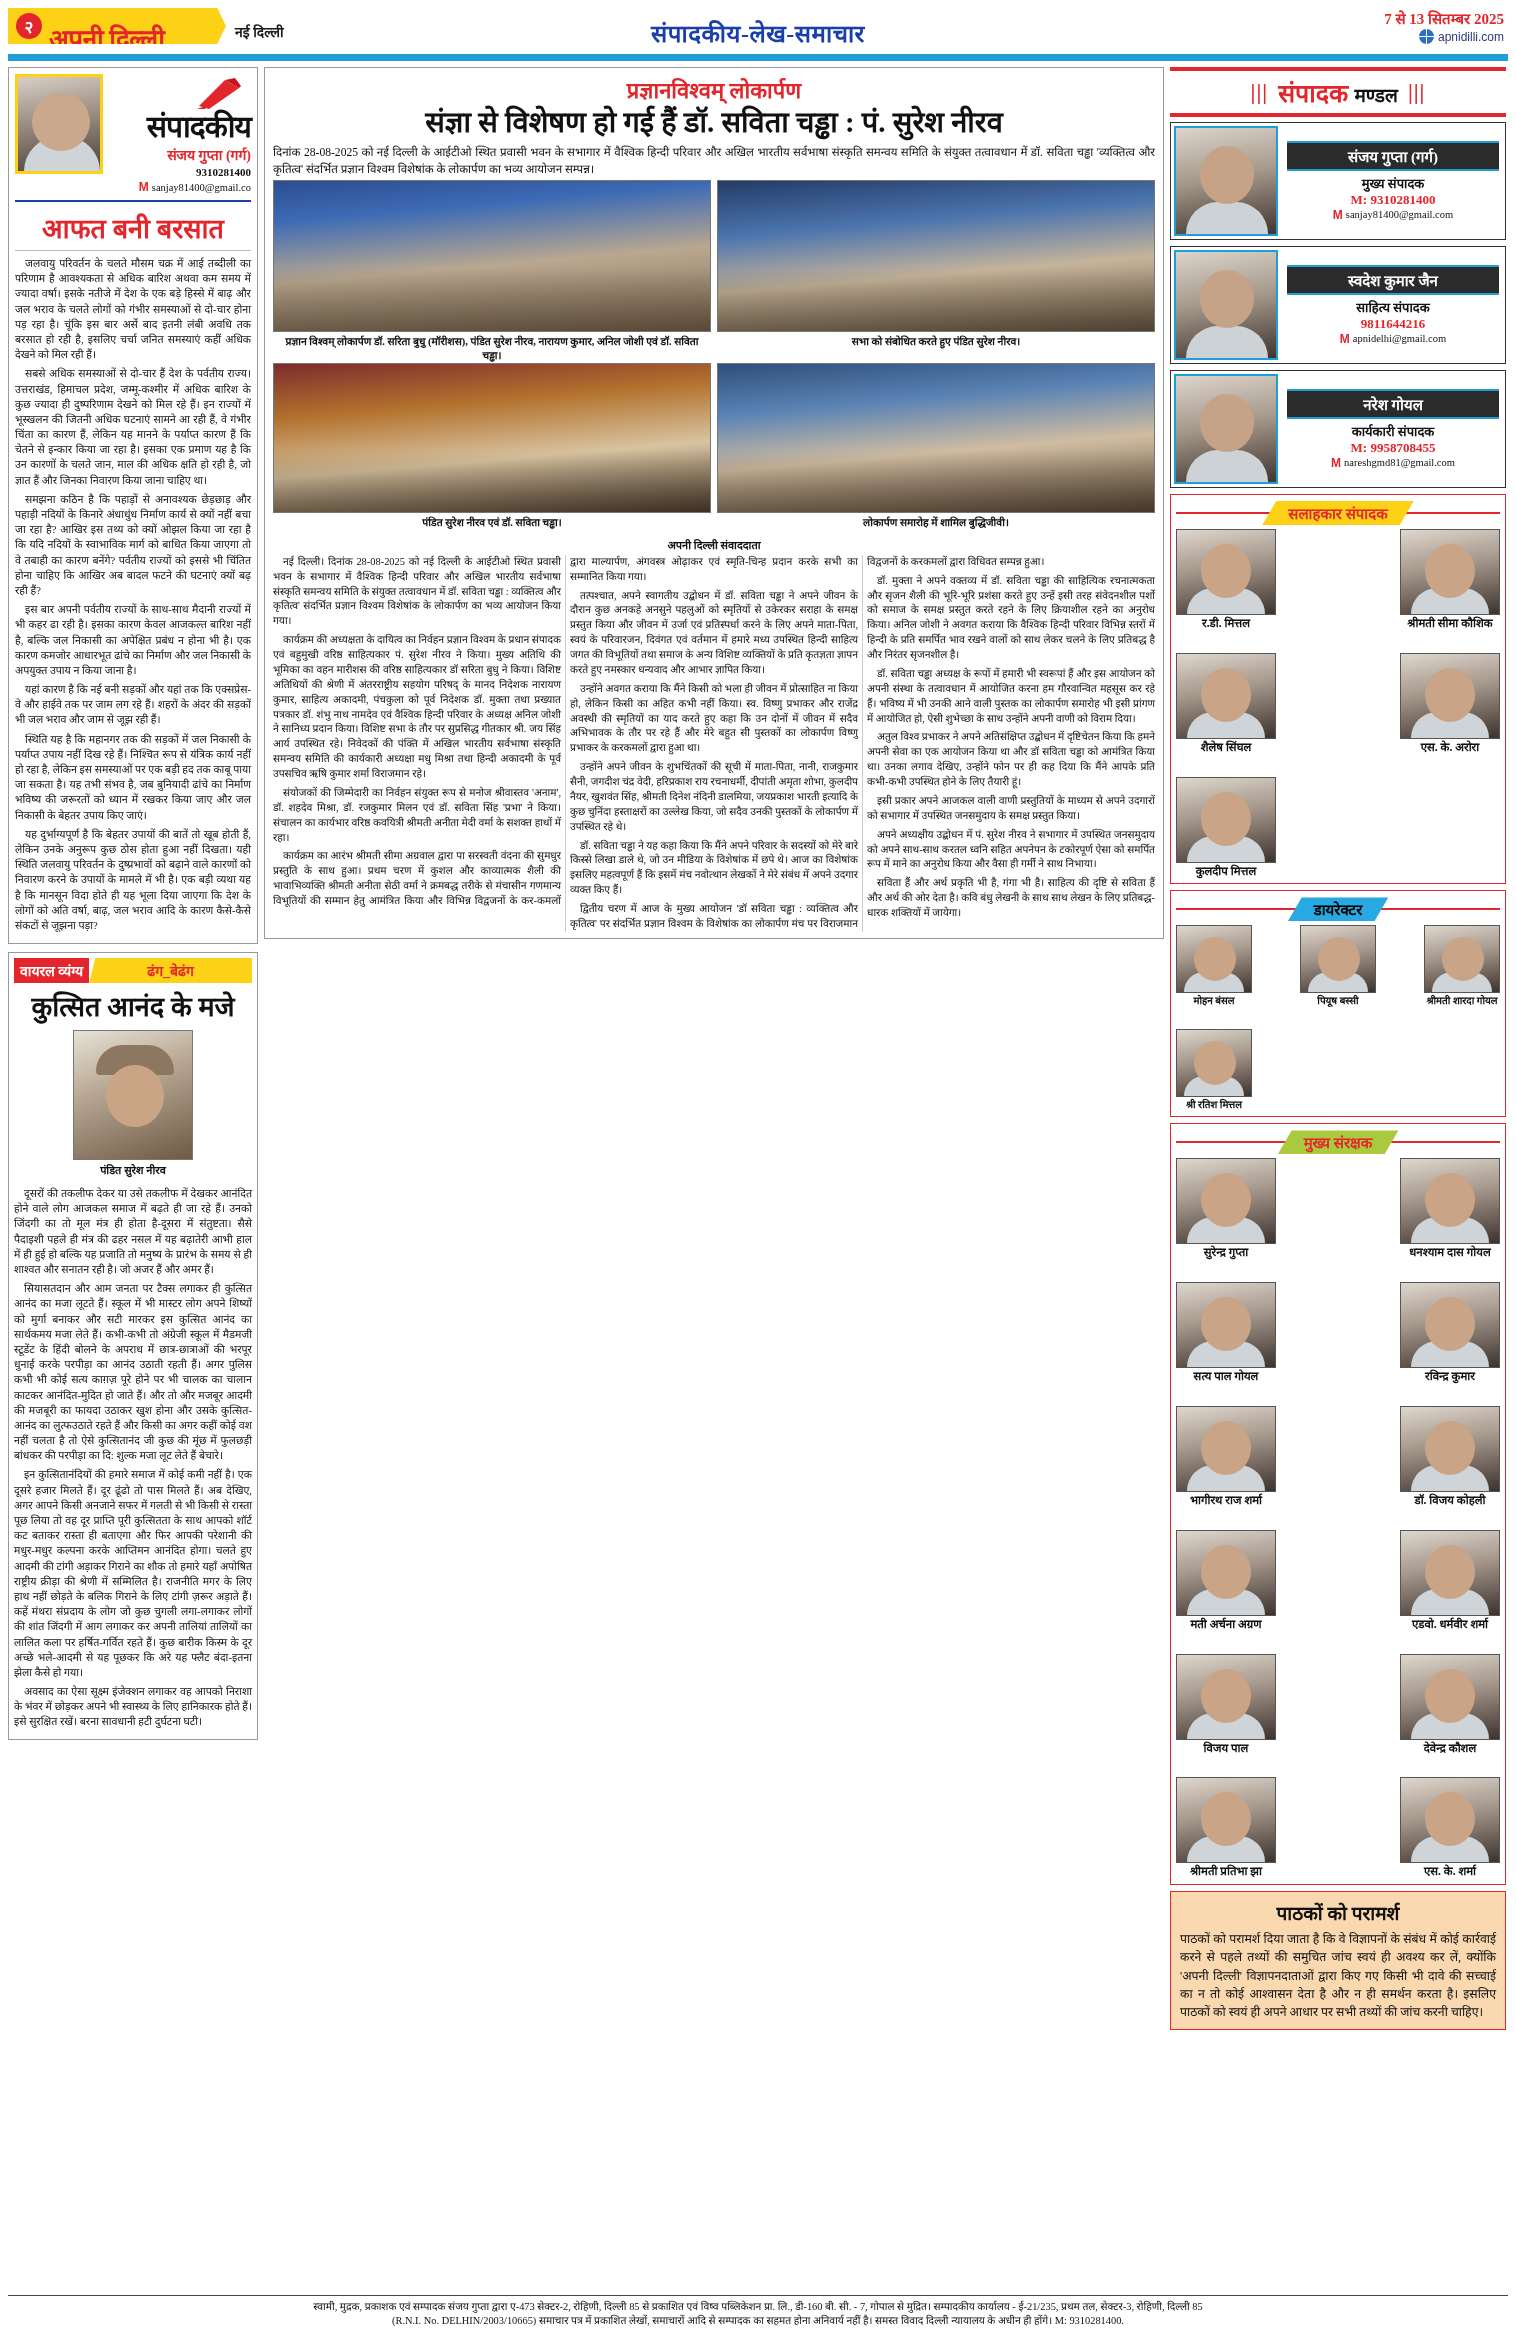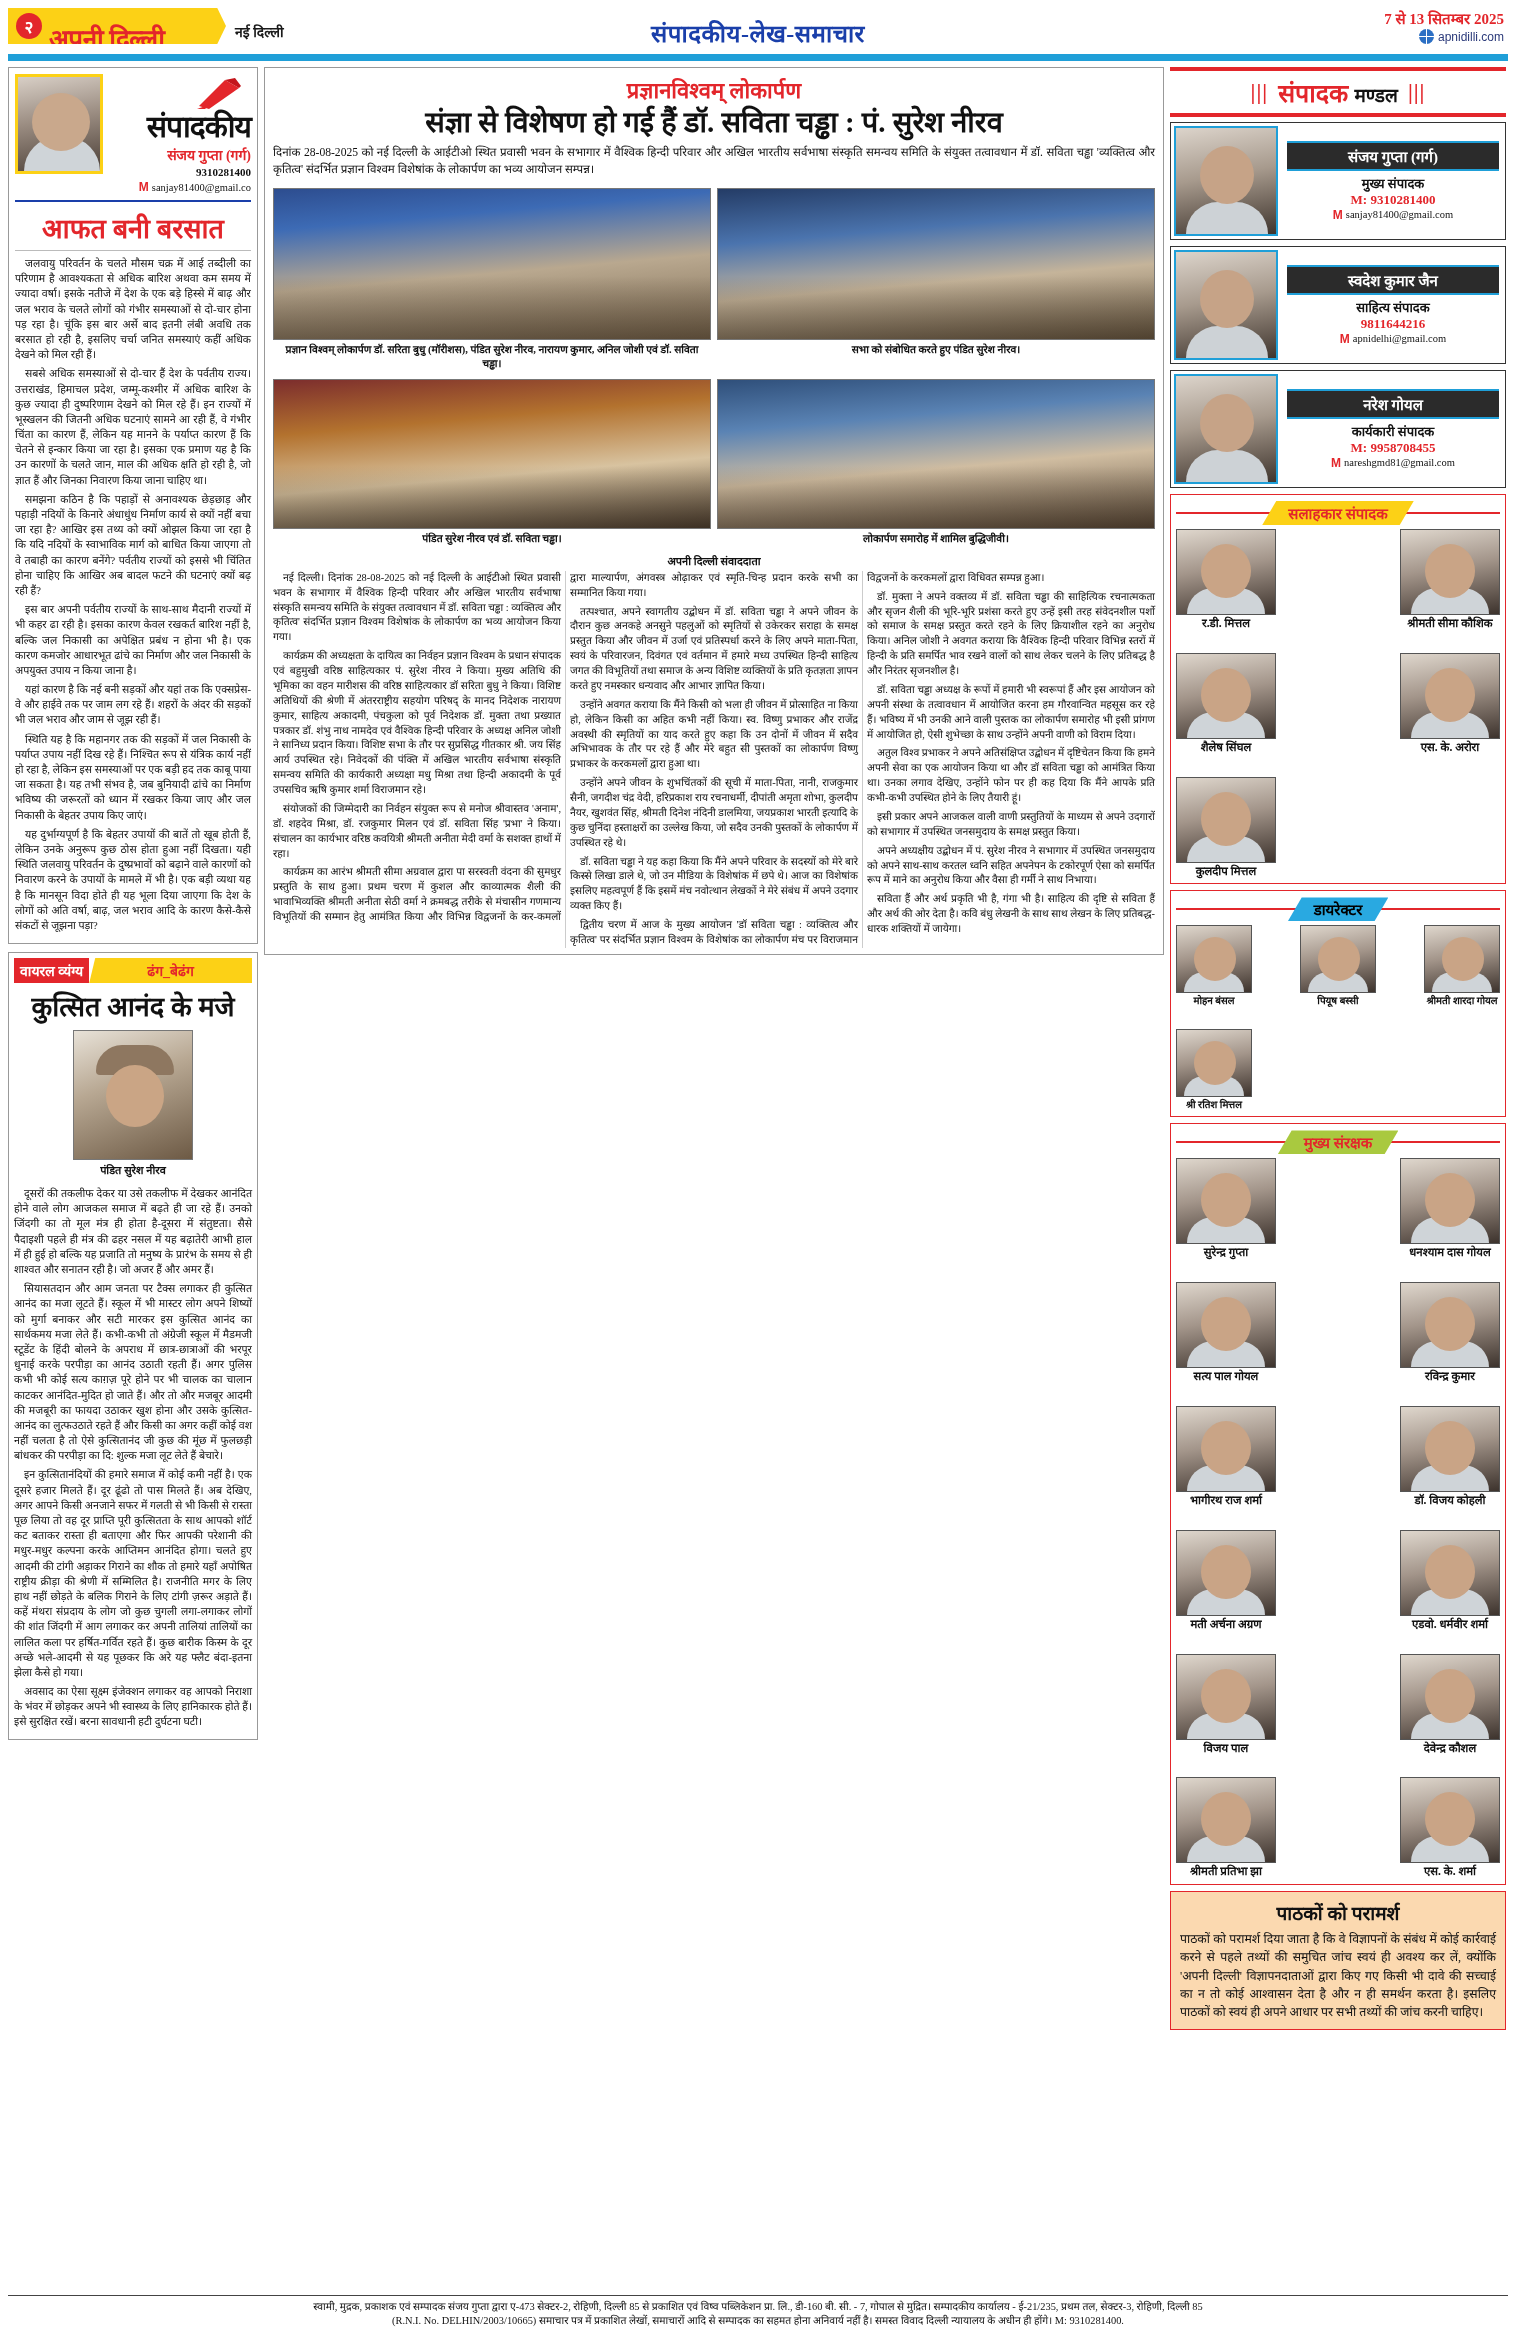--- a/index.html
+++ b/index.html
@@ -110,21 +110,21 @@
   .vv-photo::before { content:""; position:absolute; left:22px; top:14px; width:78px; height:30px;
                      border-radius:40px 40px 6px 6px; background:#8e7760; }
   .vv-cap { text-align:center; font-size:11px; font-weight:bold; margin-bottom:4px; }
 
   
   .mid-head-wrap { border:1px solid #999; padding:6px 8px; }
   .mid-kicker { text-align:center; color:#e3262b; font-size:22px; font-weight:bold; }
   .mid-title { text-align:center; font-size:29px; font-weight:bold; line-height:1.15; margin-top:2px; }
   .mid-intro { font-size:11.6px; line-height:1.45; text-align:justify; margin-top:6px; }
 
-  .photo-grid { display:flex; gap:6px; margin-top:9px; }
+  .photo-grid { display:flex; gap:6px; margin-top:1px; }
   .pg-cell { flex:1; }
   .ph {
     width:100%; border:1px solid #777; position:relative; overflow:hidden;
   }
   .ph-a { height:152px; background:linear-gradient(175deg,#2d4d8f 0%,#3d6bb5 22%,#b9a88f 55%,#7c6a52 100%); }
   .ph-b { height:152px; background:linear-gradient(175deg,#243c66 0%,#4b74ae 30%,#c5b49a 60%,#6d5d47 100%); }
   .ph-c { height:150px; background:linear-gradient(175deg,#7c2d2d 0%,#b3722e 30%,#d8c3a0 62%,#4f4133 100%); }
   .ph-d { height:150px; background:linear-gradient(175deg,#2f4f7a 0%,#5a83b4 28%,#d0bda1 58%,#5d4c3b 100%); }
   .ph::after {
     content:""; position:absolute; left:0; right:0; bottom:0; height:42%;
@@ -250,21 +250,21 @@
             <span>sanjay81400@gmail.co</span>
           </div>
         </div>
       </div>
       <div class="ed-sep"></div>
       <div class="art-head">आफत बनी बरसात</div>
       <div class="ed-body">
         <p>जलवायु परिवर्तन के चलते मौसम चक्र में आई तब्दीली का परिणाम है आवश्यकता से अधिक बारिश अथवा कम समय में ज्यादा वर्षा। इसके नतीजे में देश के एक बड़े हिस्से में बाढ़ और जल भराव के चलते लोगों को गंभीर समस्याओं से दो-चार होना पड़ रहा है। चूंकि इस बार अर्से बाद इतनी लंबी अवधि तक बरसात हो रही है, इसलिए चर्चा जनित समस्याएं कहीं अधिक देखने को मिल रही हैं।</p>
         <p>सबसे अधिक समस्याओं से दो-चार हैं देश के पर्वतीय राज्य। उत्तराखंड, हिमाचल प्रदेश, जम्मू-कश्मीर में अधिक बारिश के कुछ ज्यादा ही दुष्परिणाम देखने को मिल रहे हैं। इन राज्यों में भूस्खलन की जितनी अधिक घटनाएं सामने आ रही हैं, वे गंभीर चिंता का कारण हैं, लेकिन यह मानने के पर्याप्त कारण हैं कि चेतने से इन्कार किया जा रहा है। इसका एक प्रमाण यह है कि उन कारणों के चलते जान, माल की अधिक क्षति हो रही है, जो ज्ञात हैं और जिनका निवारण किया जाना चाहिए था।</p>
         <p>समझना कठिन है कि पहाड़ों से अनावश्यक छेड़छाड़ और पहाड़ी नदियों के किनारे अंधाधुंध निर्माण कार्य से क्यों नहीं बचा जा रहा है? आखिर इस तथ्य को क्यों ओझल किया जा रहा है कि यदि नदियों के स्वाभाविक मार्ग को बाधित किया जाएगा तो वे तबाही का कारण बनेंगे? पर्वतीय राज्यों को इससे भी चिंतित होना चाहिए कि आखिर अब बादल फटने की घटनाएं क्यों बढ़ रही हैं?</p>
-        <p>इस बार अपनी पर्वतीय राज्यों के साथ-साथ मैदानी राज्यों में भी कहर ढा रही है। इसका कारण केवल रखकर्त बारिश नहीं है, बल्कि जल निकासी का अपेक्षित प्रबंध न होना भी है। एक कारण कमजोर आधारभूत ढांचे का निर्माण और जल निकासी के अपयुक्त उपाय न किया जाना है।</p>
+        <p>इस बार अपनी पर्वतीय राज्यों के साथ-साथ मैदानी राज्यों में भी कहर ढा रही है। इसका कारण केवल आजकल्त बारिश नहीं है, बल्कि जल निकासी का अपेक्षित प्रबंध न होना भी है। एक कारण कमजोर आधारभूत ढांचे का निर्माण और जल निकासी के अपयुक्त उपाय न किया जाना है।</p>
         <p>यहां कारण है कि नई बनी सड़कों और यहां तक कि एक्सप्रेस-वे और हाईवे तक पर जाम लग रहे हैं। शहरों के अंदर की सड़कों भी जल भराव और जाम से जूझ रही हैं।</p>
         <p>स्थिति यह है कि महानगर तक की सड़कों में जल निकासी के पर्याप्त उपाय नहीं दिख रहे हैं। निश्चित रूप से यंत्रिक कार्य नहीं हो रहा है, लेकिन इस समस्याओं पर एक बड़ी हद तक काबू पाया जा सकता है। यह तभी संभव है, जब बुनियादी ढांचे का निर्माण भविष्य की जरूरतों को ध्यान में रखकर किया जाए और जल निकासी के बेहतर उपाय किए जाएं।</p>
         <p>यह दुर्भाग्यपूर्ण है कि बेहतर उपायों की बातें तो खूब होती हैं, लेकिन उनके अनुरूप कुछ ठोस होता हुआ नहीं दिखता। यही स्थिति जलवायु परिवर्तन के दुष्प्रभावों को बढ़ाने वाले कारणों को निवारण करने के उपायों के मामले में भी है। एक बड़ी व्यथा यह है कि मानसून विदा होते ही यह भूला दिया जाएगा कि देश के लोगों को अति वर्षा, बाढ़, जल भराव आदि के कारण कैसे-कैसे संकटों से जूझना पड़ा?</p>
       </div>
     </div>
 
     <div class="vv-wrap">
       <div class="vv-bar">
         <div class="vv-l">वायरल व्यंग्य</div>
         <div class="vv-r">ढंग_बेढंग</div>

